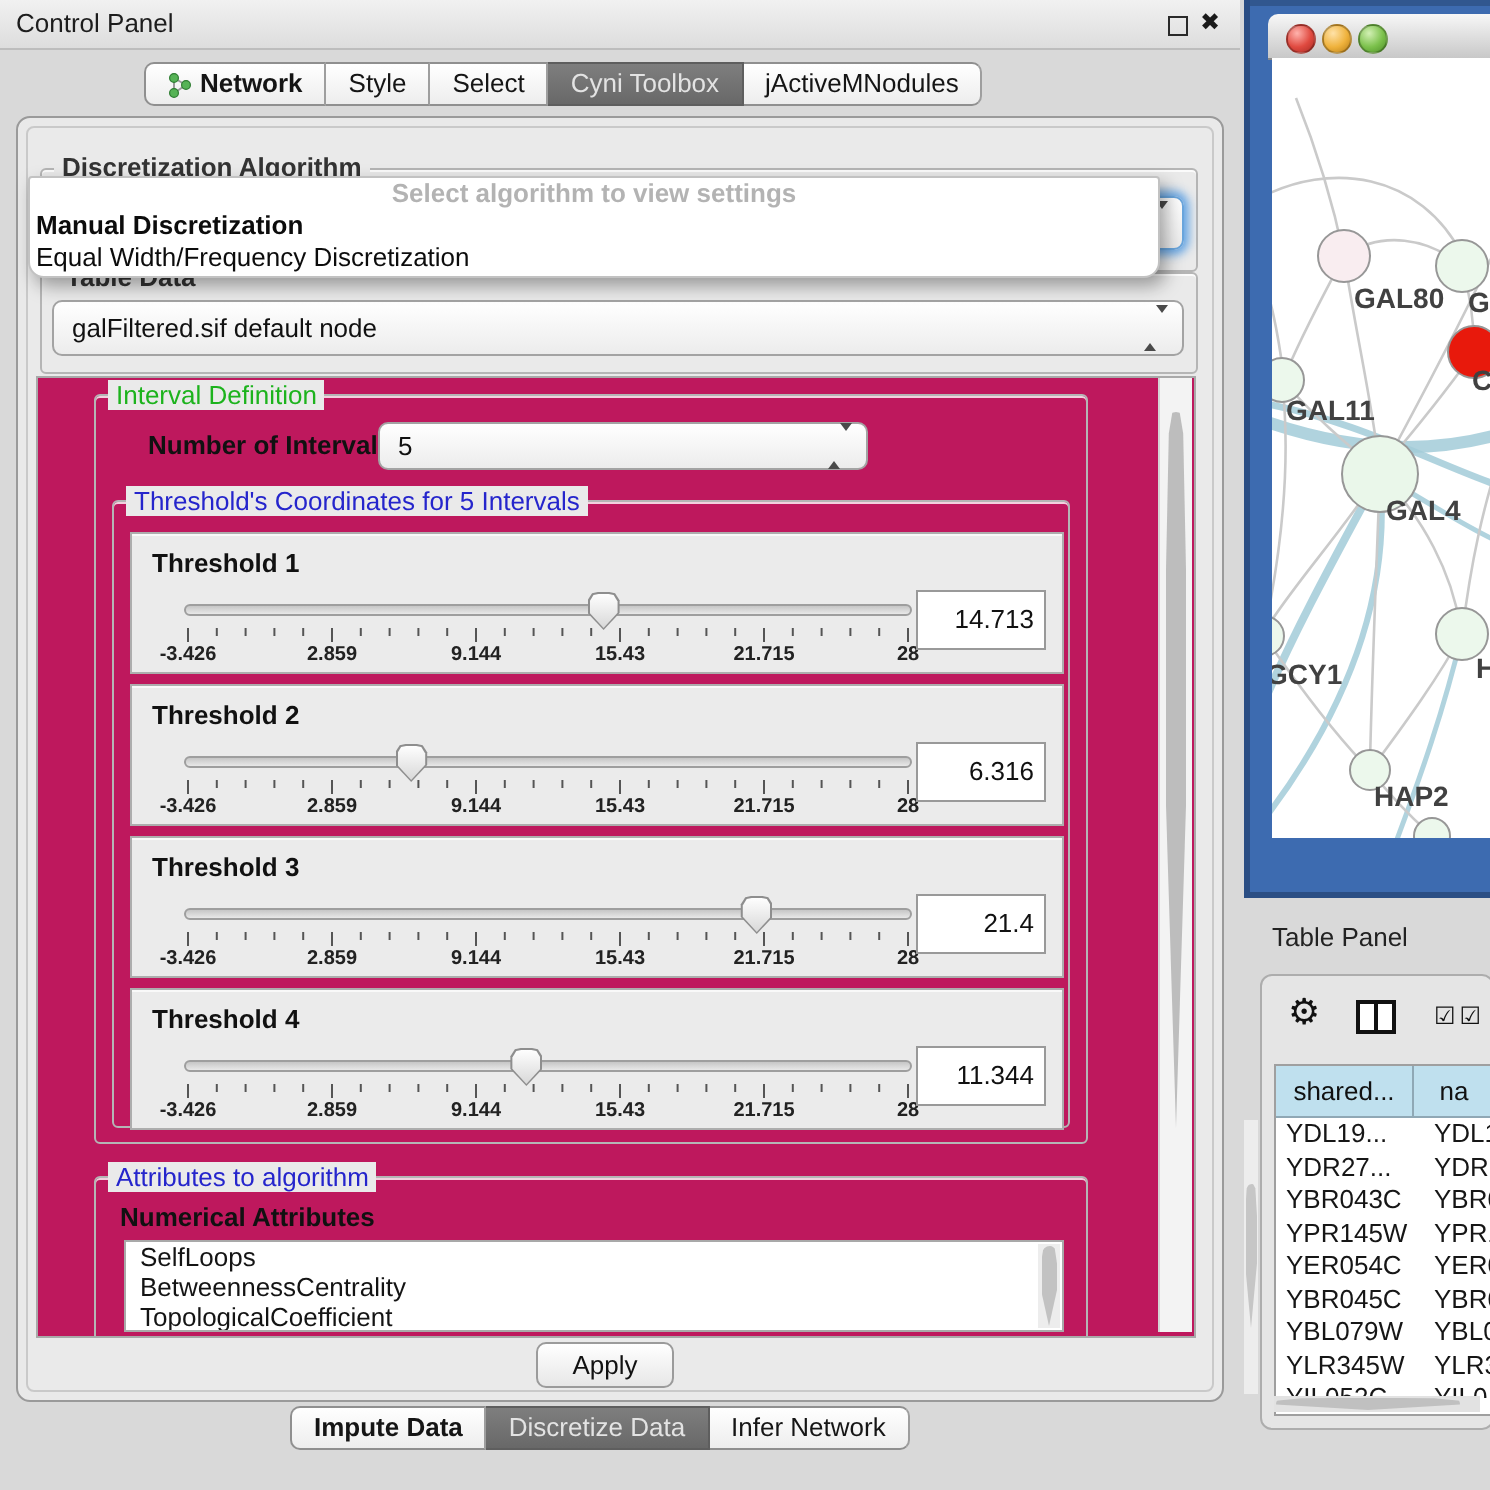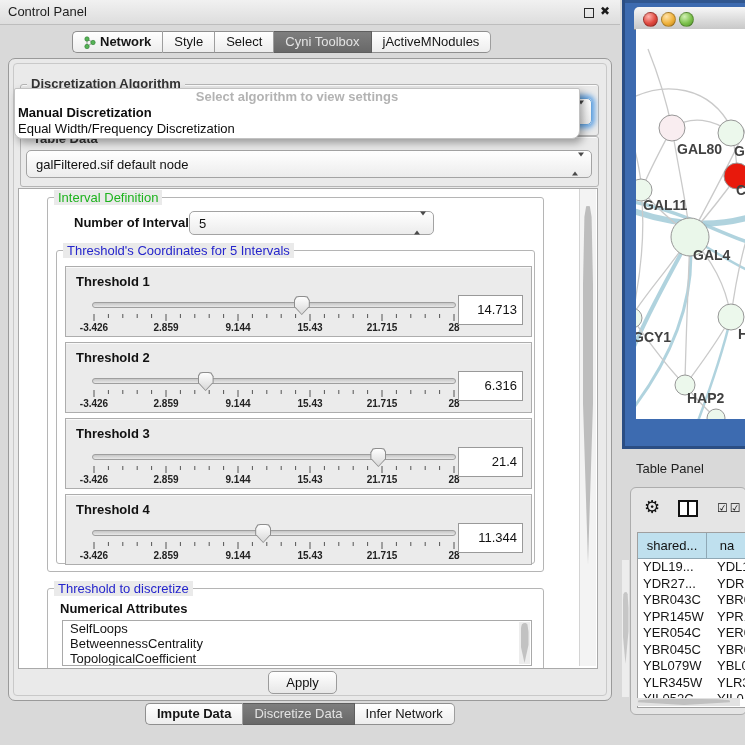--- a/index.html
+++ b/index.html
@@ -34,21 +34,21 @@
   .combo .ctext{position:absolute;left:9px;top:50%;transform:translateY(-50%);white-space:nowrap;}
   .stepper{position:absolute;right:7px;top:50%;transform:translateY(-50%);}
   .stepper .up{width:0;height:0;border:3.5px solid transparent;border-bottom:4.5px solid #4a4a4a;margin-bottom:2.5px;}
   .stepper .dn{width:0;height:0;border:3.5px solid transparent;border-top:4.5px solid #4a4a4a;}
   .focus-ring{box-shadow:0 0 5px 2.5px rgba(88,158,228,.9);border-color:#6aa6dd;}
   #popup{position:absolute;left:14px;top:88px;width:564px;height:49px;background:#ffffff;
     border:1px solid #c2c2c2;border-radius:2px 2px 8px 8px;box-shadow:3px 4px 9px rgba(0,0,0,.35);z-index:6;}
   #popup .prompt{height:16px;line-height:16px;text-align:center;font-size:13px;color:#b3b3b3;font-weight:bold;}
   #popup .popup-option{height:16px;line-height:16px;font-size:13px;color:#0c0c0c;padding-left:3px;}
   #popup .popup-option.bold{font-weight:bold;}
-  #scrollpane{position:absolute;left:18px;top:188px;width:578px;height:479px;background:#ffffff;
+  #scrollpane{position:absolute;left:18px;top:188px;width:578px;height:479px;background:#be185d;
     border:1px solid #a9a9a9;overflow:hidden;}
   .vscroll{position:absolute;left:560px;top:0;width:16px;height:477px;background:#f3f3f3;border-left:1px solid #d4d4d4;}
   .vscroll .thumb{position:absolute;left:3px;top:17px;width:10px;height:358px;border-radius:6px;background:#bdbdbd;}
   .tpanel{position:relative;width:465px;height:69px;margin-bottom:5px;background:#ebebeb;
     border:1px solid #adadad;box-shadow:inset 0 1px 0 #f9f9f9;}
   .tlabel{position:absolute;left:10px;top:7px;font-size:13px;font-weight:bold;color:#111;}
   .slider{position:absolute;left:26px;top:30px;width:364px;height:36px;}
   .track{position:absolute;left:0;top:5px;width:362px;height:4px;border:1px solid #9e9e9e;border-radius:3px;
     background:linear-gradient(#c6c6c6,#e8e8e8);}
   .thumb{position:absolute;top:-1px;width:16px;height:19px;
@@ -349,21 +349,21 @@
                 <span class="ticklabel" style="left: 290px;">21.715</span>
                 <span class="ticklabel" style="left: 362px;">28</span>
               </div>
               <div class="tvalue">11.344</div>
             </div>
           </div>
       </div>
     </div>
 
     <div class="group" style="left:28px;top:399px;width:495px;height:86px;">
-      <span class="gtitle t-blue">Threshold to discretize</span>
+      <span class="gtitle t-blue">Attributes to algorithm</span>
       <span class="abs nowrap" style="left:12px;top:12px;font-size:13px;font-weight:bold;color:#111;">Numerical Attributes</span>
       <div id="attrList">
         <div id="attrItems">
             <div class="attr-item">SelfLoops</div>
             <div class="attr-item">BetweennessCentrality</div>
             <div class="attr-item">TopologicalCoefficient</div>
           </div>
         <div class="lscroll">
             <div class="thumb"></div>
           </div>

